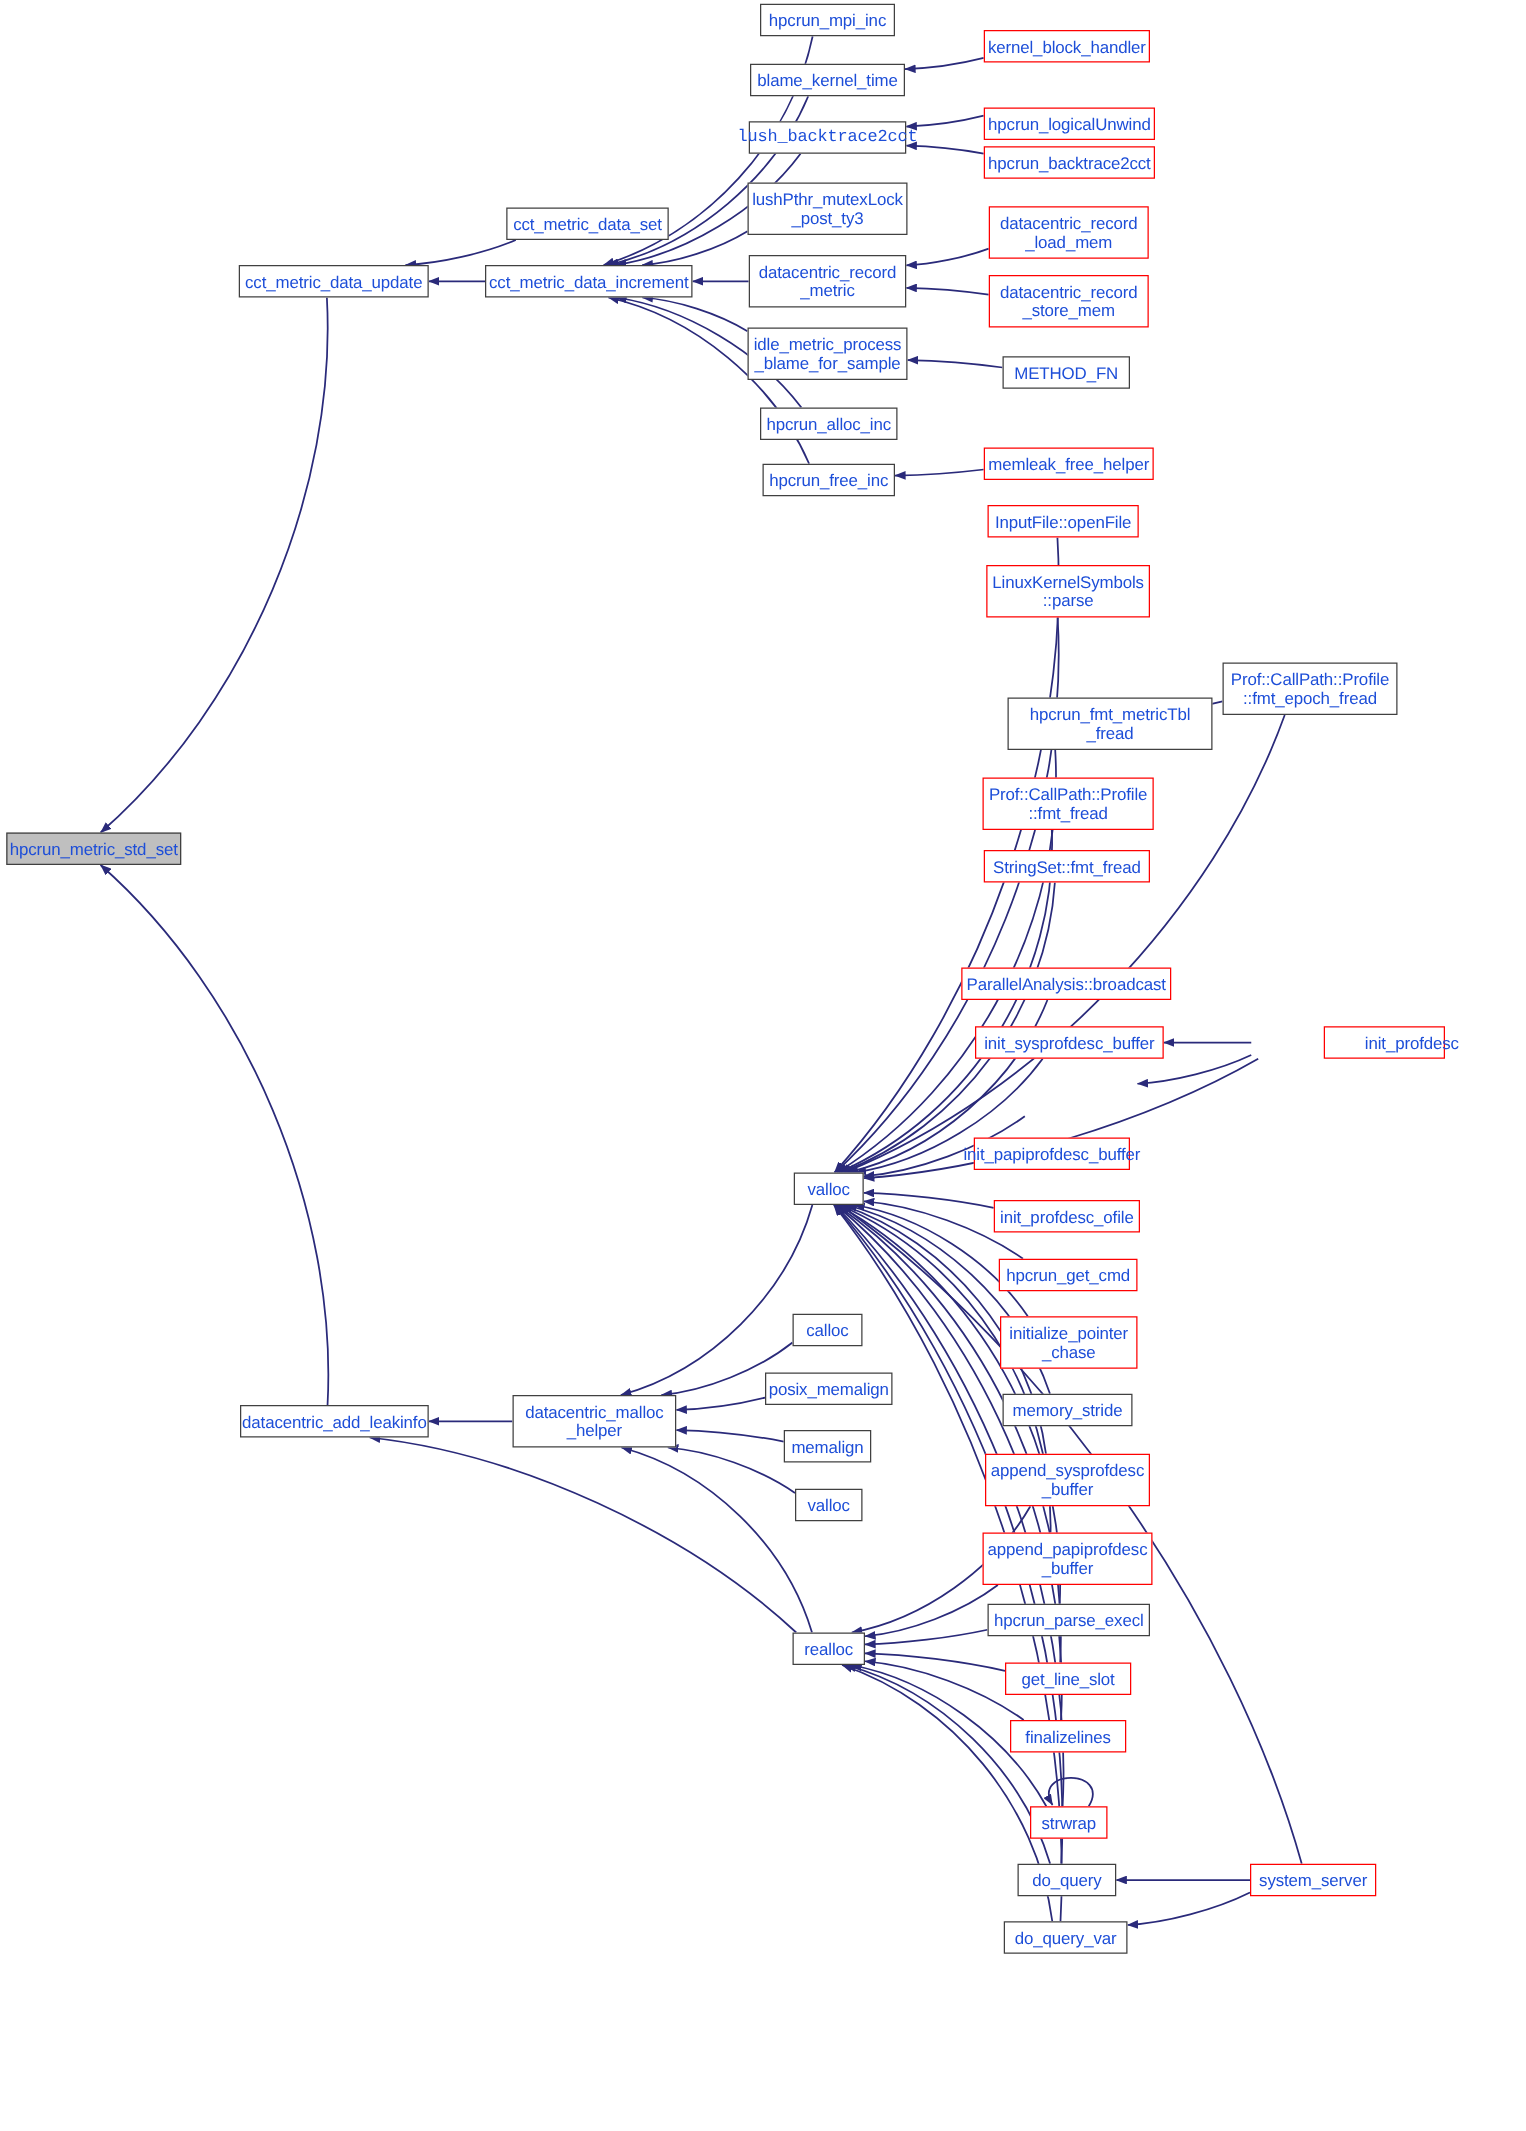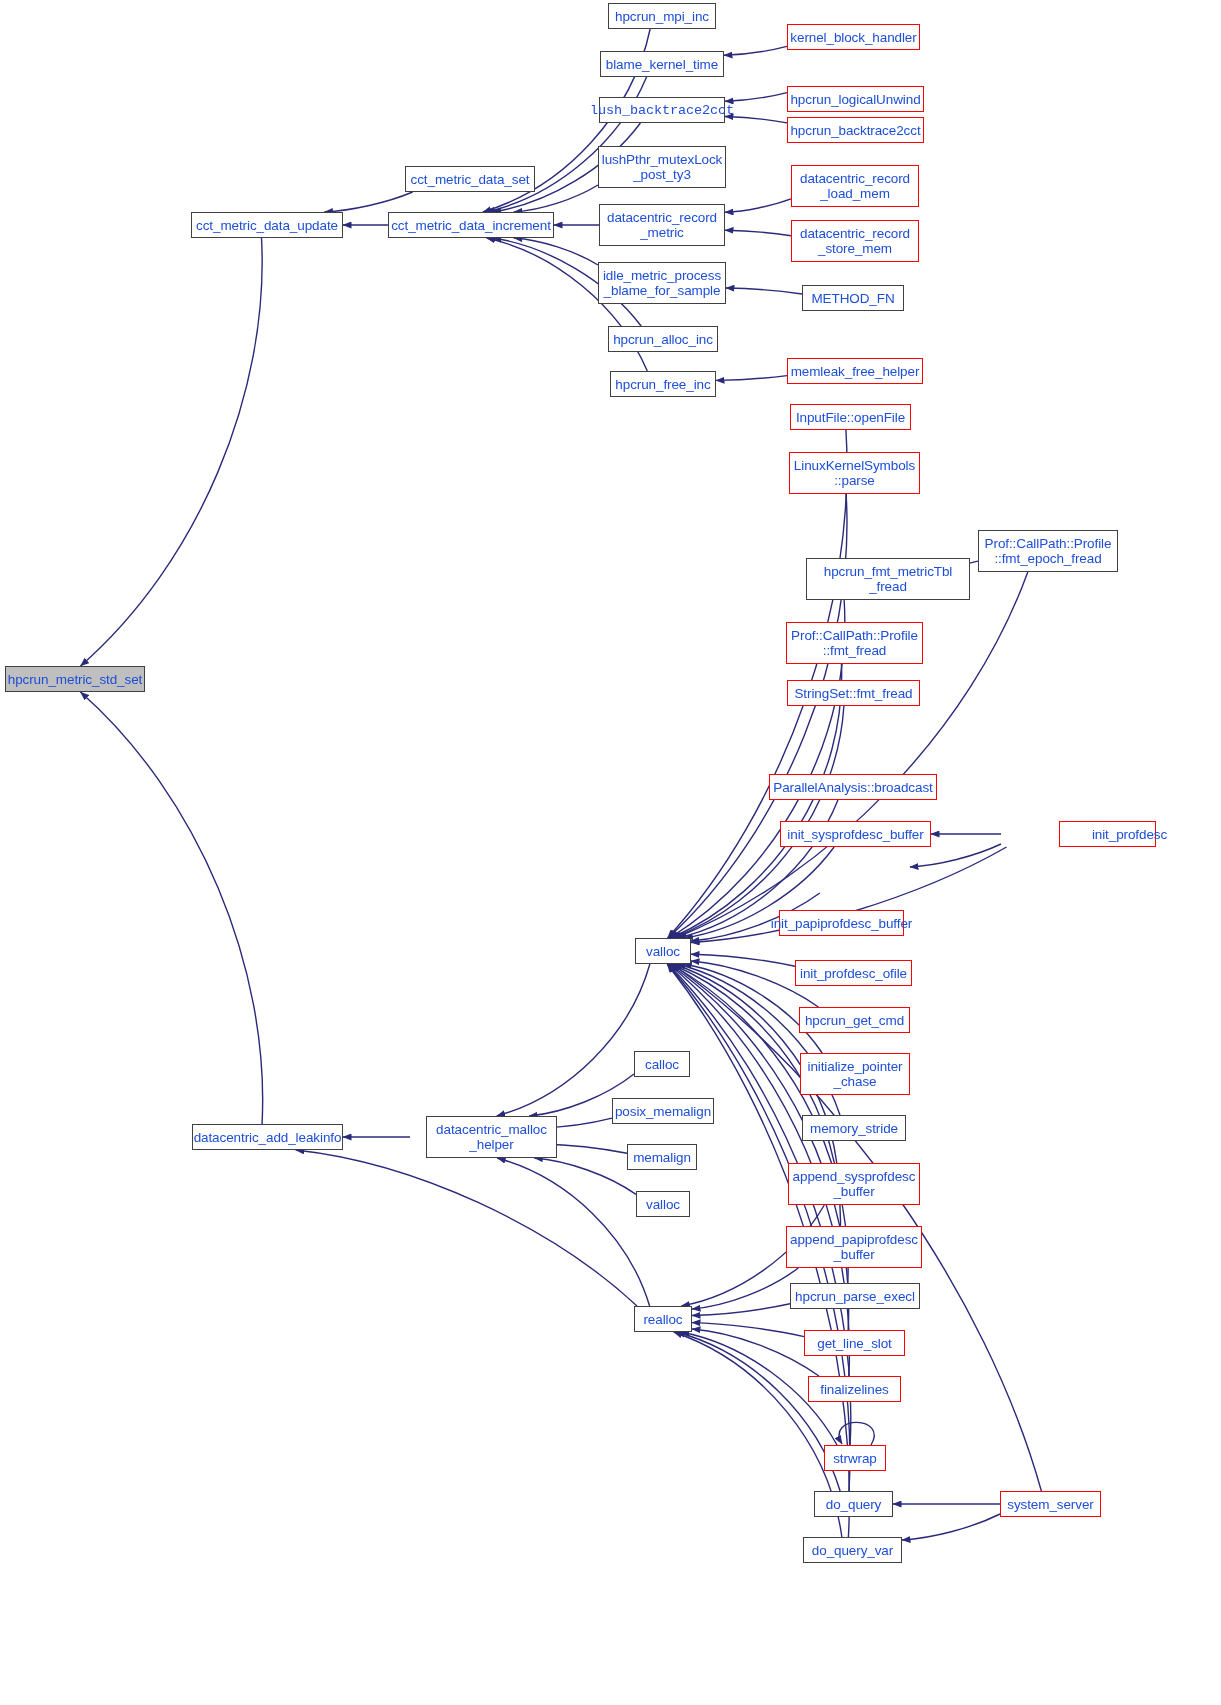--- a/index.html
+++ b/index.html
@@ -165,21 +165,21 @@
       <div class="node" style="left: 635px; top: 938px; width: 56px; height: 26px;">valloc</div>
       <div class="node red" style="left: 795px; top: 960px; width: 117px; height: 26px;">init_profdesc_ofile</div>
       <div class="node red" style="left: 799px; top: 1007px; width: 111px; height: 26px;">hpcrun_get_cmd</div>
       <div class="node red" style="left: 800px; top: 1053px; width: 110px; height: 42px;">initialize_pointer
 _chase</div>
       <div class="node" style="left: 802px; top: 1115px; width: 104px; height: 26px;">memory_stride</div>
       <div class="node" style="left: 634px; top: 1051px; width: 56px; height: 26px;">calloc</div>
       <div class="node" style="left: 612px; top: 1098px; width: 102px; height: 26px;">posix_memalign</div>
       <div class="node" style="left: 627px; top: 1144px; width: 70px; height: 26px;">memalign</div>
       <div class="node" style="left: 636px; top: 1191px; width: 54px; height: 26px;">valloc</div>
-      <div class="node" style="left: 410px; top: 1116px; width: 131px; height: 42px; margin-left: 16px;">datacentric_malloc
+      <div class="node" style="left: 410px; top: 1116px; width: 131px; height: 42px;">datacentric_malloc
 _helper</div>
       <div class="node" style="left: 192px; top: 1124px; width: 151px; height: 26px; text-align: center;">datacentric_add_leakinfo</div>
       <div class="node root" style="left: 5px; top: 666px; width: 140px; height: 26px;">hpcrun_metric_std_set</div>
       <div class="node red" style="left: 788px; top: 1163px; width: 132px; height: 42px;">append_sysprofdesc
 _buffer</div>
       <div class="node red" style="left: 786px; top: 1226px; width: 136px; height: 42px;">append_papiprofdesc
 _buffer</div>
       <div class="node" style="left: 790px; top: 1283px; width: 130px; height: 26px;">hpcrun_parse_execl</div>
       <div class="node red" style="left: 804px; top: 1330px; width: 101px; height: 26px;">get_line_slot</div>
       <div class="node red" style="left: 808px; top: 1376px; width: 93px; height: 26px;">finalizelines</div>

